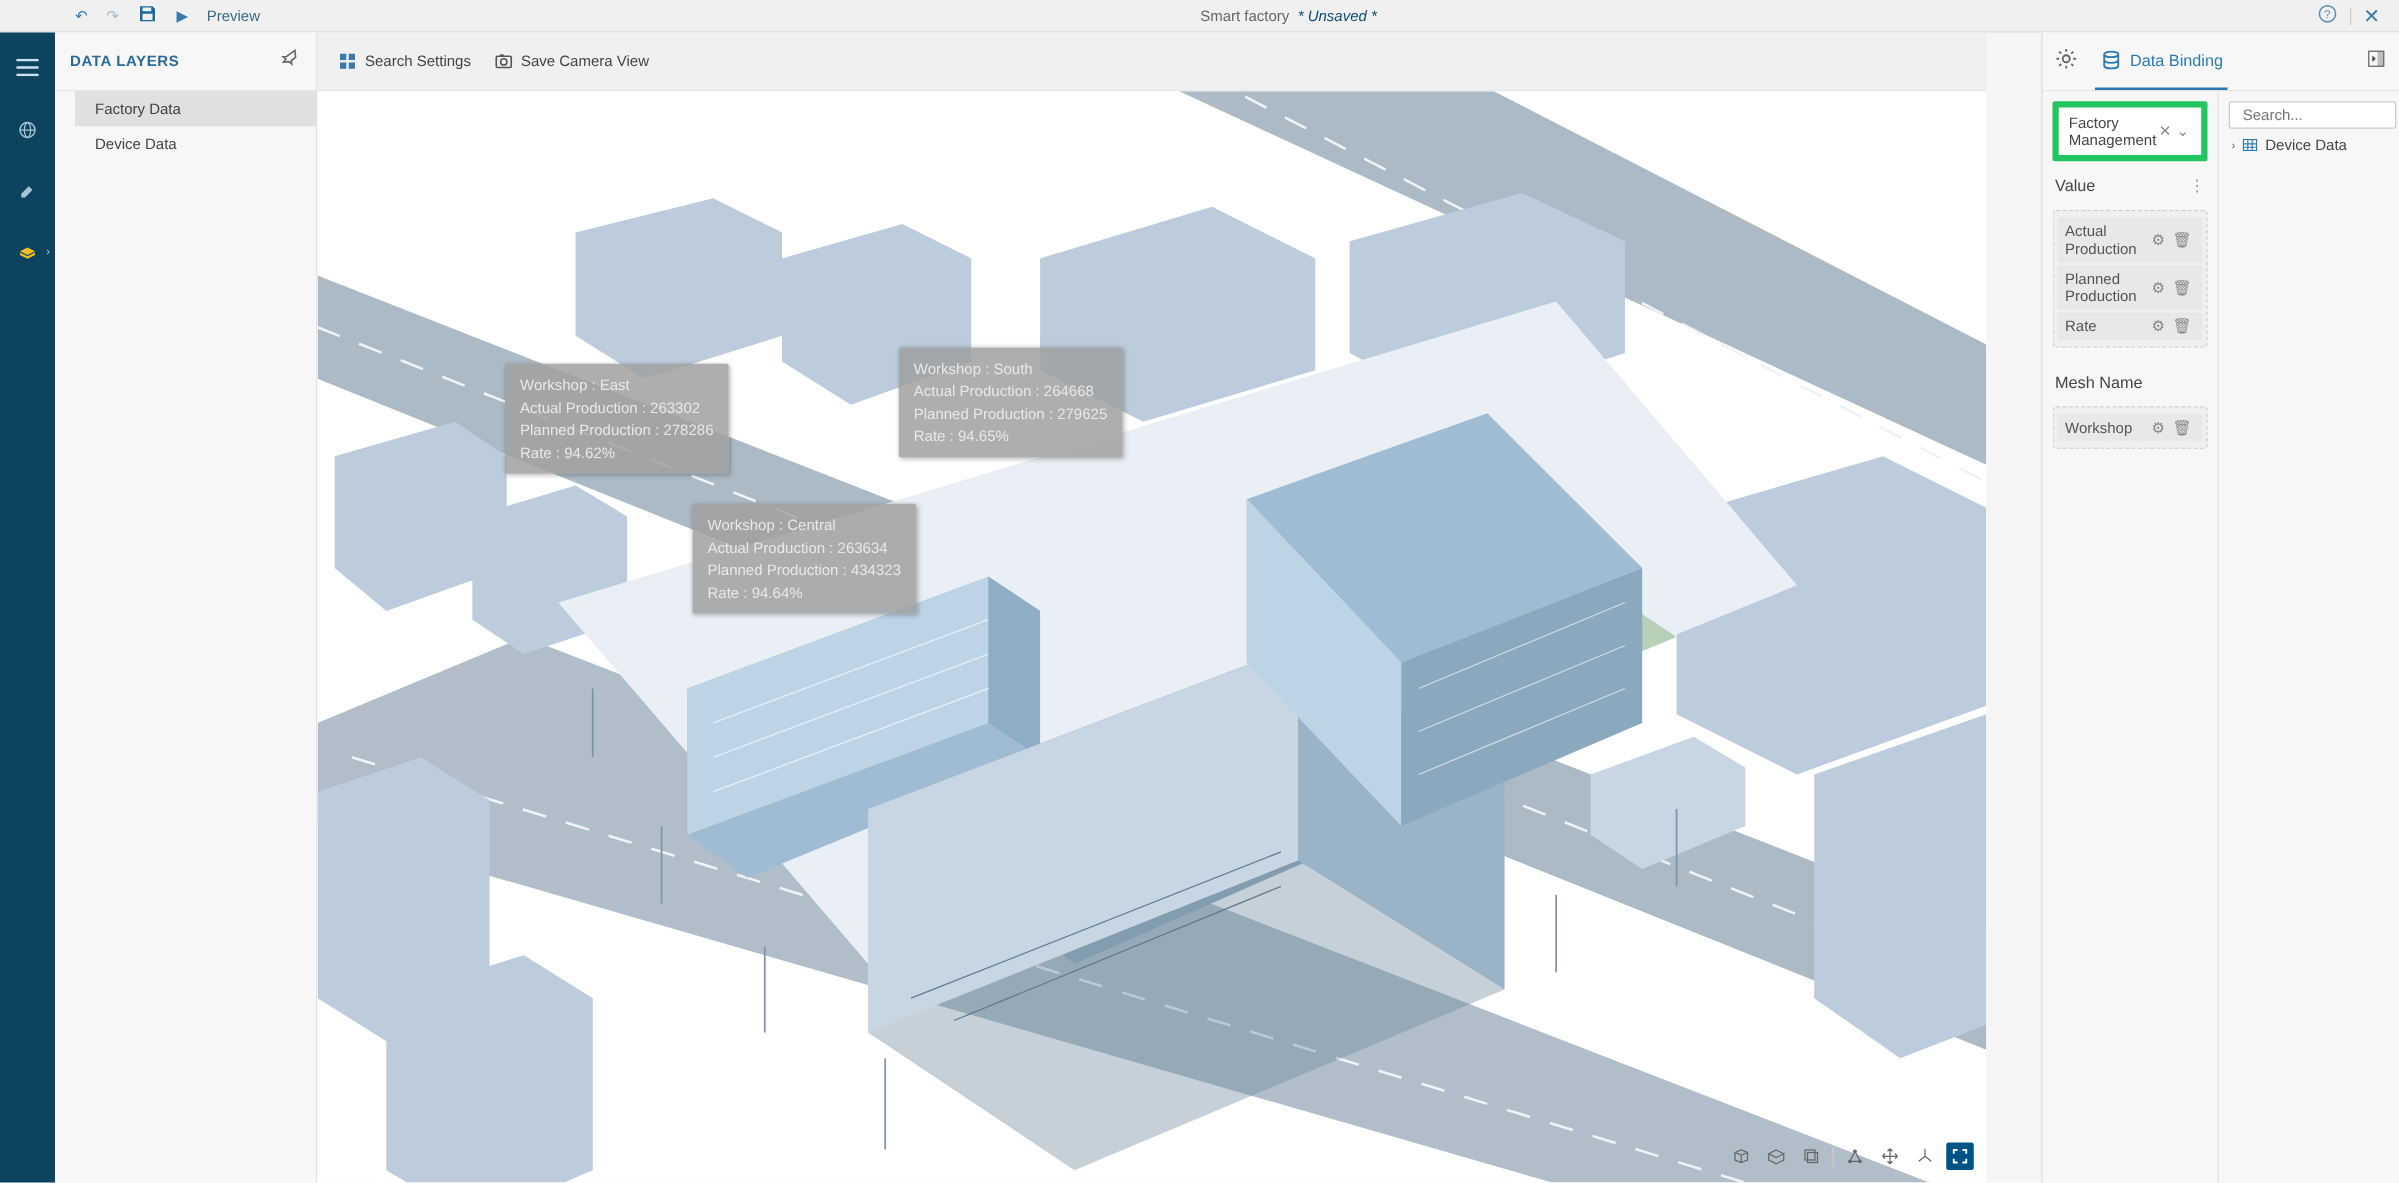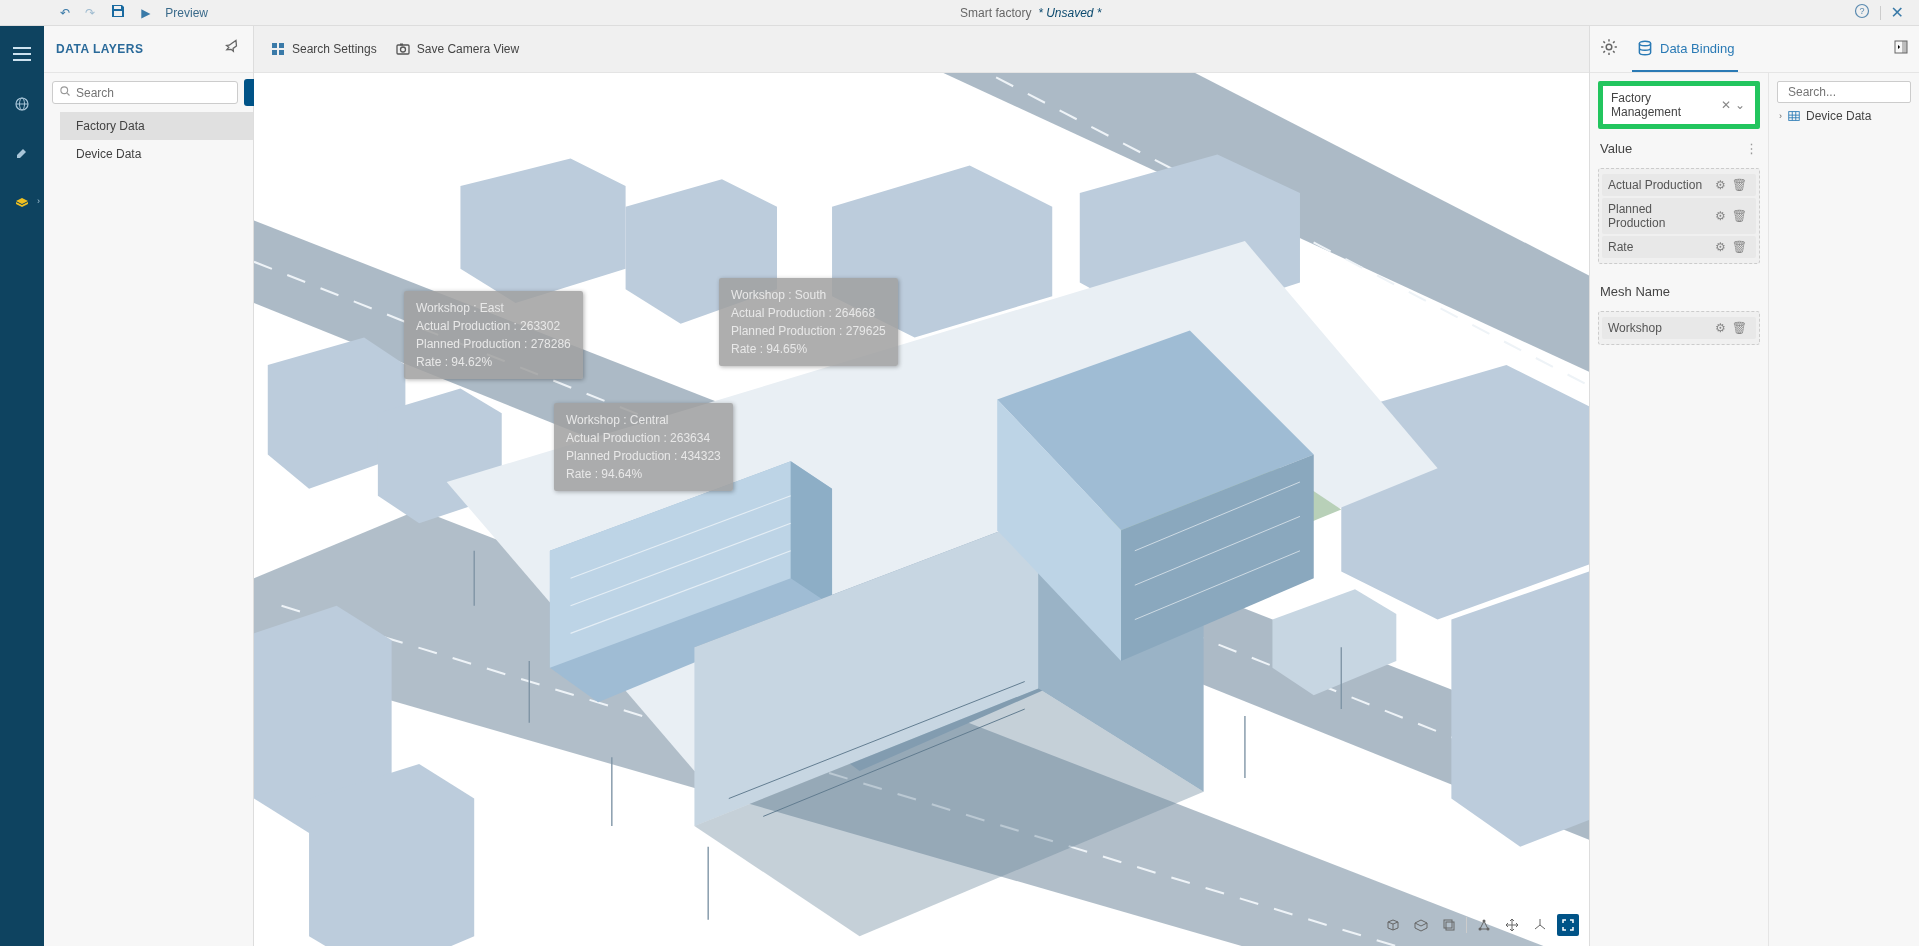--- a/index.html
+++ b/index.html
@@ -79,21 +79,21 @@
 .viewport-tools {
   position: absolute; bottom: 10px; right: 10px; display: flex; gap: 6px;
   align-items: center;
 }
 .vp-tool { width: 22px; height: 22px; display: flex; align-items: center; justify-content: center;
   cursor: pointer; color: #666; }
 .vp-tool.active { background: #005387; color: #fff; border-radius: 2px; }
 
 
 .right-panel {
-  position: absolute; top: 26px; right: 0; bottom: 0; width: 330px;
+  position: absolute; top: 26px; right: 0; bottom: 0; width: 286px;
   background: #f7f7f7; border-left: 1px solid #ddd; display: flex; flex-direction: column;
 }
 .rp-tabs { height: 47px; display: flex; align-items: center; border-bottom: 1px solid #e5e5e5;
   padding: 0 10px; gap: 14px; }
 .rp-tab { display: flex; align-items: center; gap: 6px; font-size: 13px; cursor: pointer; color: #666;
   height: 100%; border-bottom: 2px solid transparent; padding: 0 4px; }
 .rp-tab.active { color: #2a7ab5; border-bottom-color: #2a7ab5; }
 .rp-tab-icon-only { cursor: pointer; color: #666; }
 .rp-spacer { flex: 1; }
 .rp-collapse { cursor: pointer; color: #666; }
@@ -186,35 +186,20 @@
 </div>
 
 <div class="left-panel">
   <div class="panel-header">
     <span class="panel-title">DATA LAYERS</span>
     <span class="pin-icon">
       <svg class="svgicon" viewBox="0 0 16 16">
           <path fill="none" stroke="#666" stroke-width="1.3" d="M6 1l4 4-1 4 2 2-3 0-3 3-0-3-3 0 2-2 1-4z" transform="rotate(40 8 8)"></path>
         </svg>
     </span>
-  </div>
-  <div class="searchbar-row">
-    <div class="search-box">
-      <span>
-        <svg width="12" height="12" viewBox="0 0 16 16">
-            <circle cx="7" cy="7" r="4.5" fill="none" stroke="#999" stroke-width="1.5"></circle>
-            <path stroke="#999" stroke-width="1.5" d="M11 11l3 3"></path>
-          </svg>
-      </span>
-      <input type="text" placeholder="Search" style="">
-    </div>
-    <button class="add-btn">
-      <span>＋</span>
-      <span>Add</span>
-    </button>
   </div>
   <div class="tree">
     <div class="tree-item selected">Factory Data</div>
     <div class="tree-item">Device Data</div>
   </div>
 </div>
 
 <div class="scene-toolbar">
   <div class="scene-tool">
     <svg class="svgicon" viewBox="0 0 16 16">

